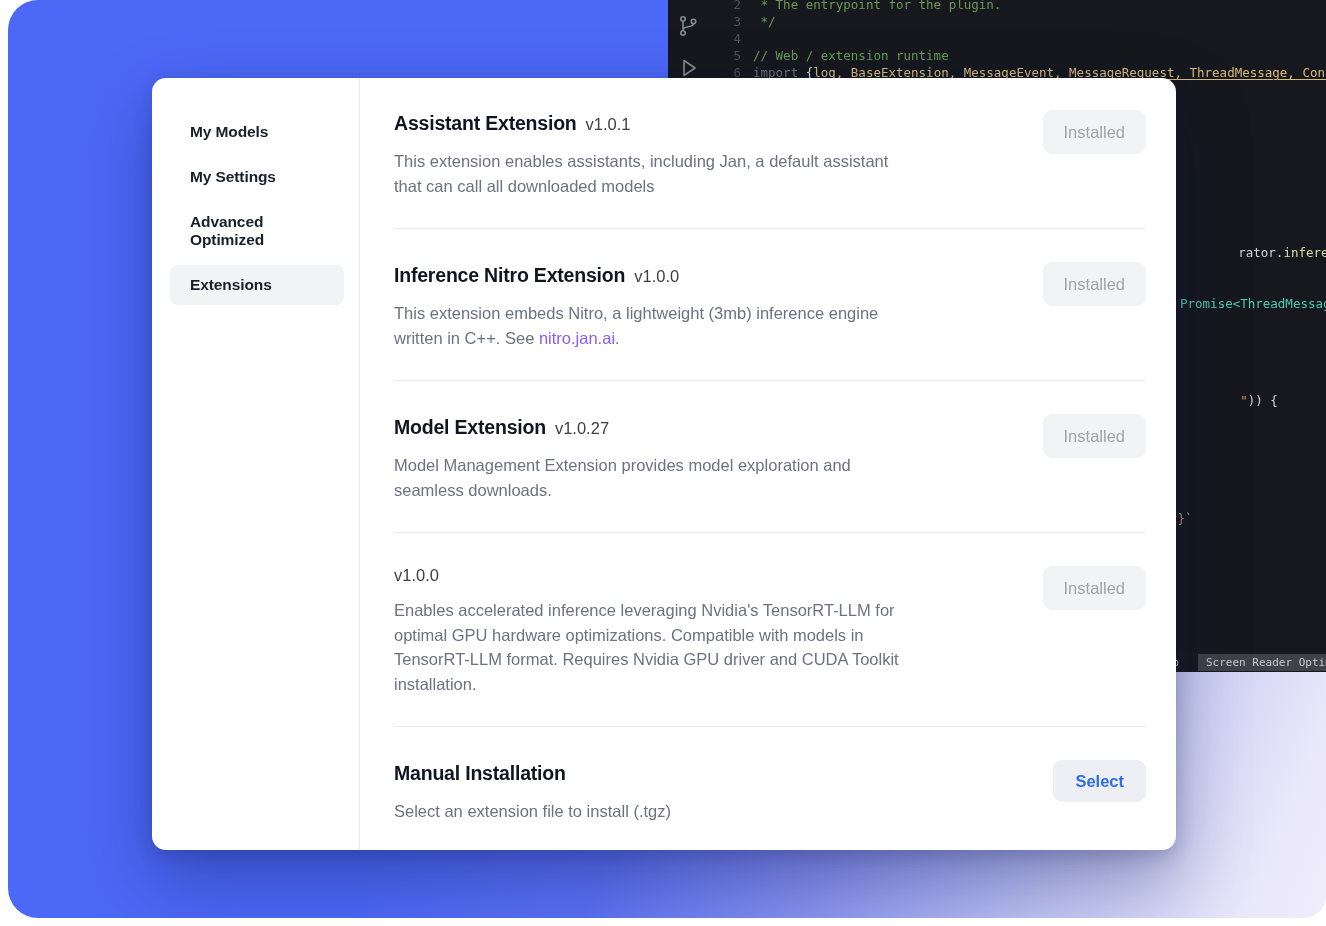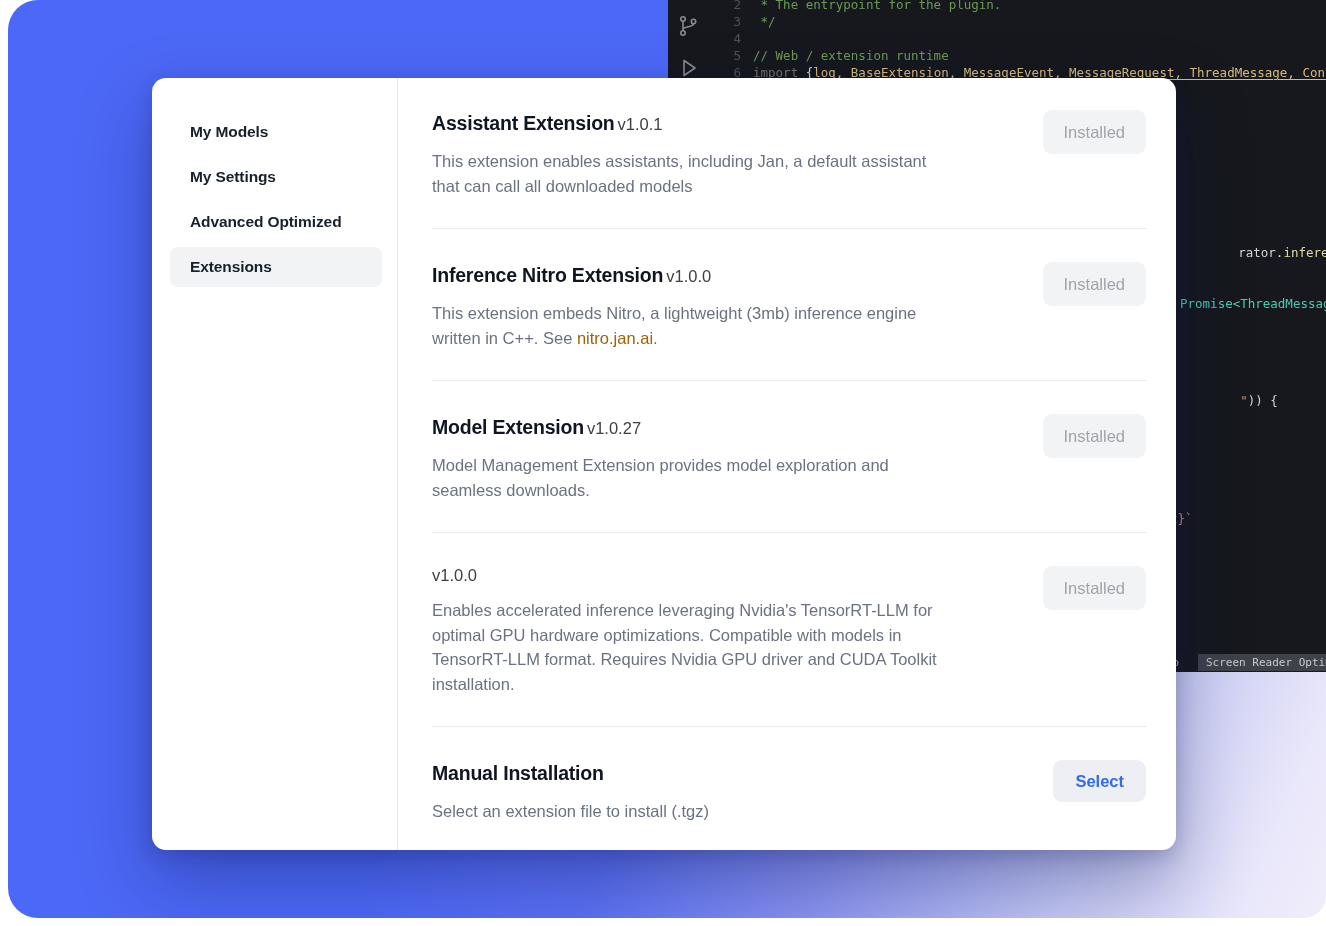--- a/index.html
+++ b/index.html
@@ -29,33 +29,33 @@
   .str{color:#ce9178;}
   .frag{position:absolute;white-space:pre;line-height:15px;}
   .statusbar{position:absolute;left:0;right:0;bottom:0;height:20px;background:#17191d;font-size:11px;color:#b9bcc1;}
   .sb-go{position:absolute;left:498px;top:4px;}
   .sb-chip{position:absolute;left:530px;top:2px;background:#3f4248;color:#c9cbce;padding:2px 8px;white-space:nowrap;}
 
   
   .modal{position:absolute;left:144px;top:78px;width:1024px;height:772px;background:#ffffff;
          border-radius:14px;display:flex;overflow:hidden;
          box-shadow:0 30px 70px rgba(13,23,82,.35),0 6px 18px rgba(13,23,82,.18);}
-  .sidebar{width:246px;flex-shrink:0;border-right:1px solid #e7e9ee;padding:34px 15px 20px 18px;box-sizing:border-box;}
+  .sidebar{width:208px;flex-shrink:0;border-right:1px solid #e7e9ee;padding:34px 15px 20px 18px;box-sizing:border-box;}
   .side-item{font-size:15.5px;font-weight:700;color:#18202b;padding:11px 20px;border-radius:8px;margin-bottom:5px;cursor:pointer;letter-spacing:-.1px;}
   .side-item.active{background:#f2f3f5;}
   .content{flex:1;padding:0 30px 0 34px;box-sizing:border-box;}
   .entry{display:flex;justify-content:space-between;align-items:flex-start;padding:33px 0 30px;border-bottom:1px solid #e8eaee;}
   .entry.first{padding-top:32px;}
   .entry.last{border-bottom:none;}
   .entry-left{flex:1;padding-right:36px;min-width:0;}
-  .title-row{display:flex;align-items:baseline;gap:3px;margin-bottom:13px;}
+  .title-row{display:flex;align-items:baseline;gap:9px;margin-bottom:13px;}
   .ext-title{margin:0;font-size:19.5px;line-height:26px;font-weight:700;color:#0f1521;letter-spacing:-.2px;}
   .ext-version{font-size:16.5px;font-weight:500;color:#404040;}
   .ext-desc{margin:0;font-size:16.5px;line-height:24.5px;color:#6b7280;white-space:pre-line;max-width:600px;}
-  .link{color:#a16207;text-decoration:none;cursor:pointer;}
+  .link{color:#8b5cf6;text-decoration:none;cursor:pointer;}
   .btn{flex-shrink:0;border:none;border-radius:9px;font-family:"Liberation Sans",sans-serif;font-size:16.5px;line-height:24px;padding:10px 21px;cursor:default;}
   .btn.installed{background:#f2f3f5;color:#a0a4ab;font-weight:500;}
   .btn.select{background:#edeff4;color:#2f6bea;font-weight:700;padding:9px 22px;cursor:pointer;}
 </style>
 </head>
 <body>
 
 <div class="canvas">
   <div class="stage">
 

